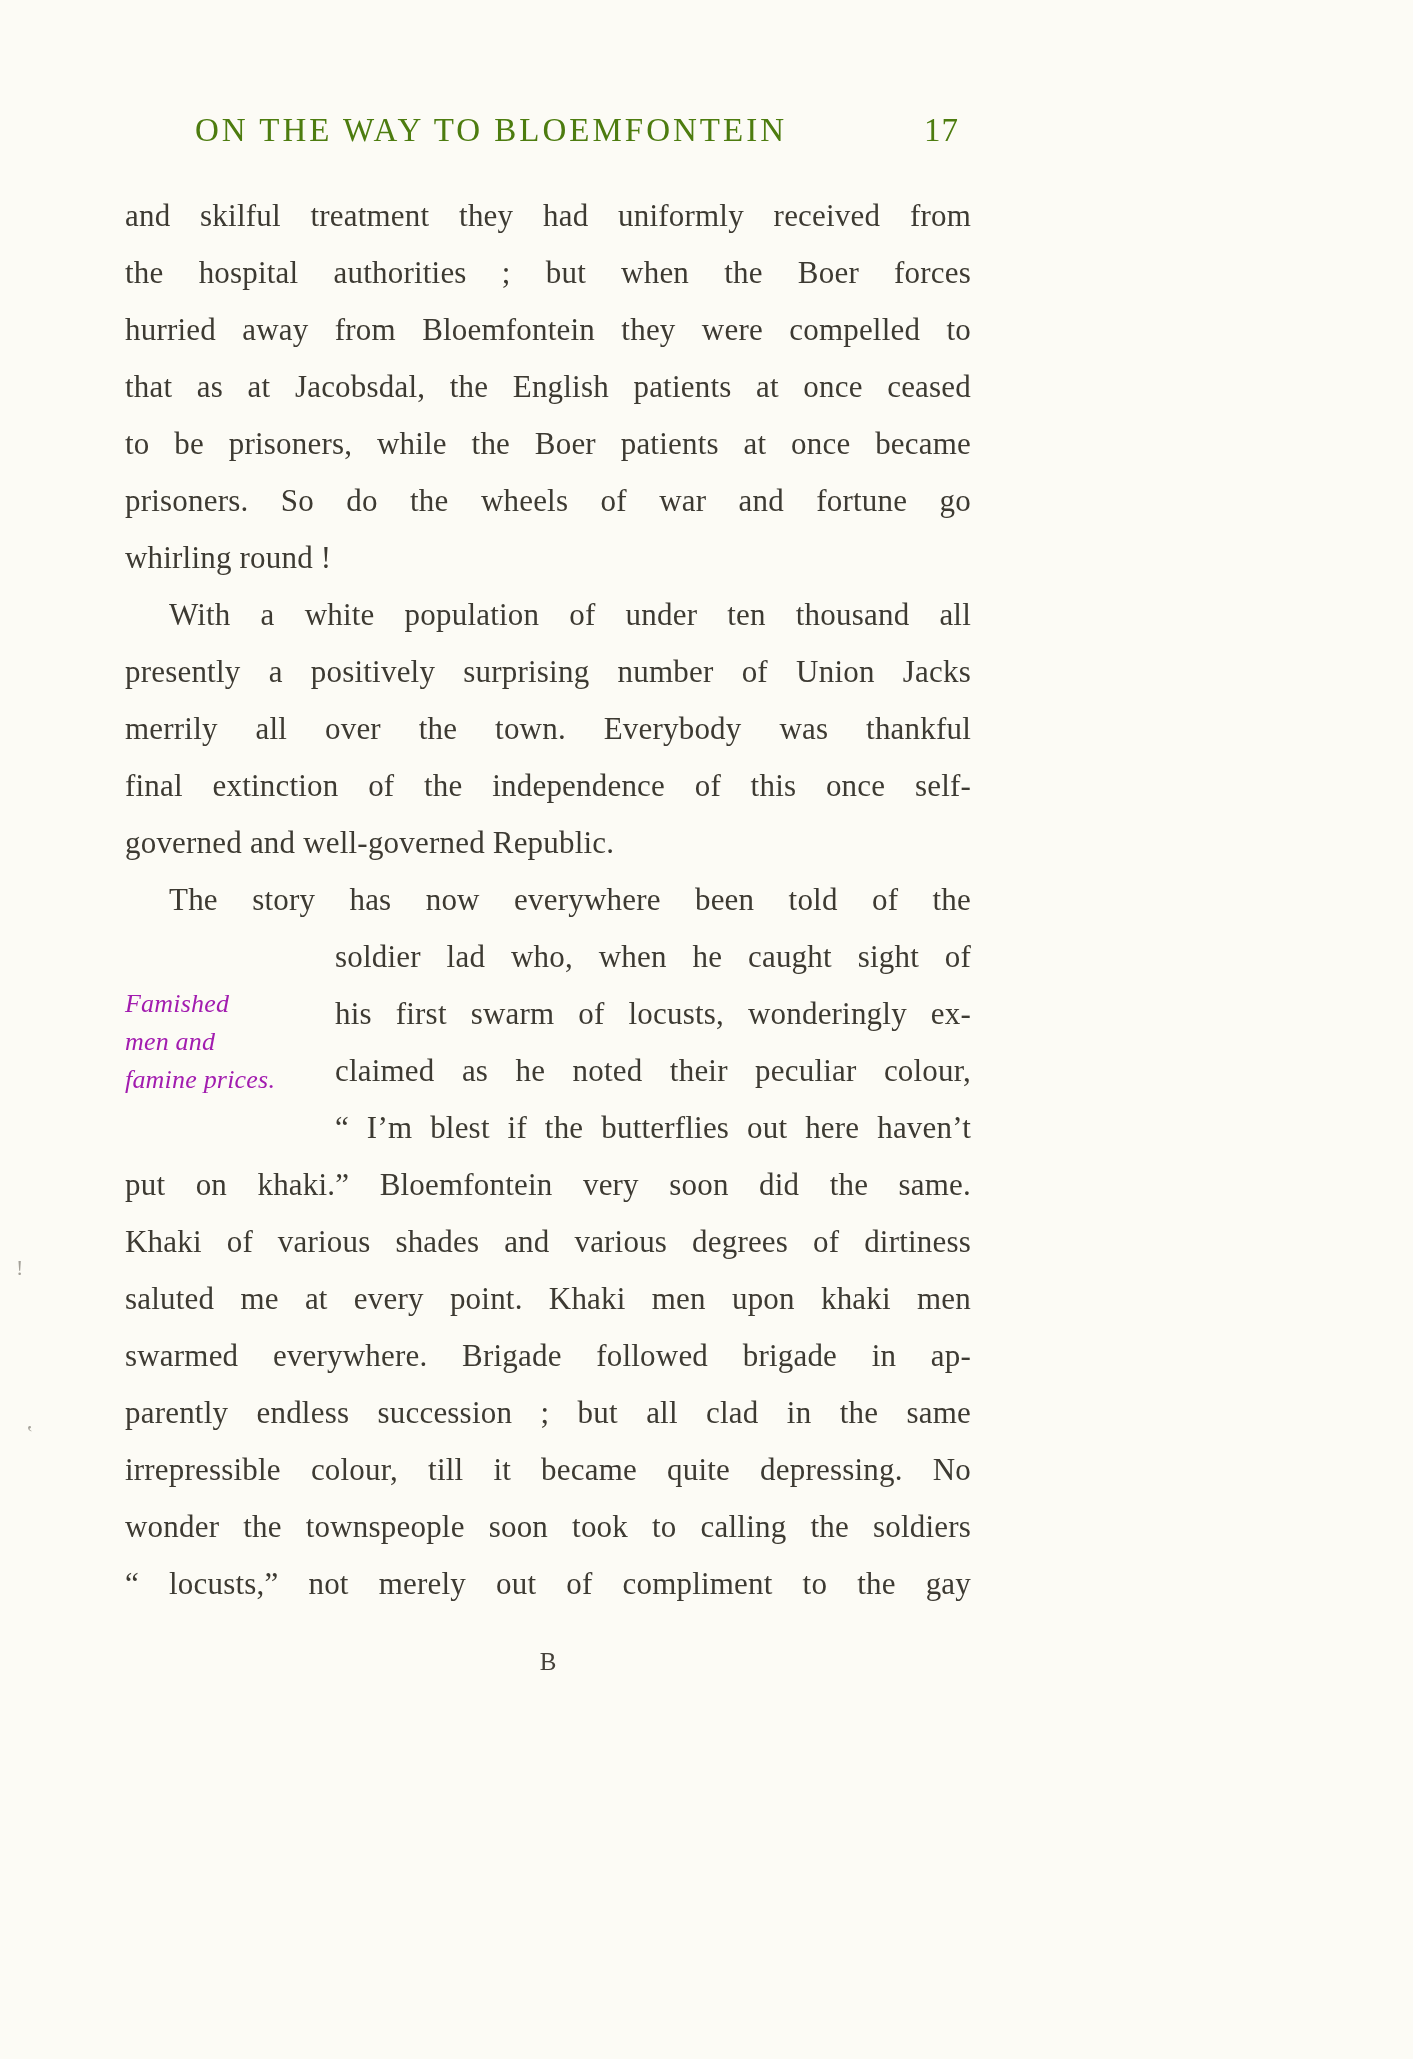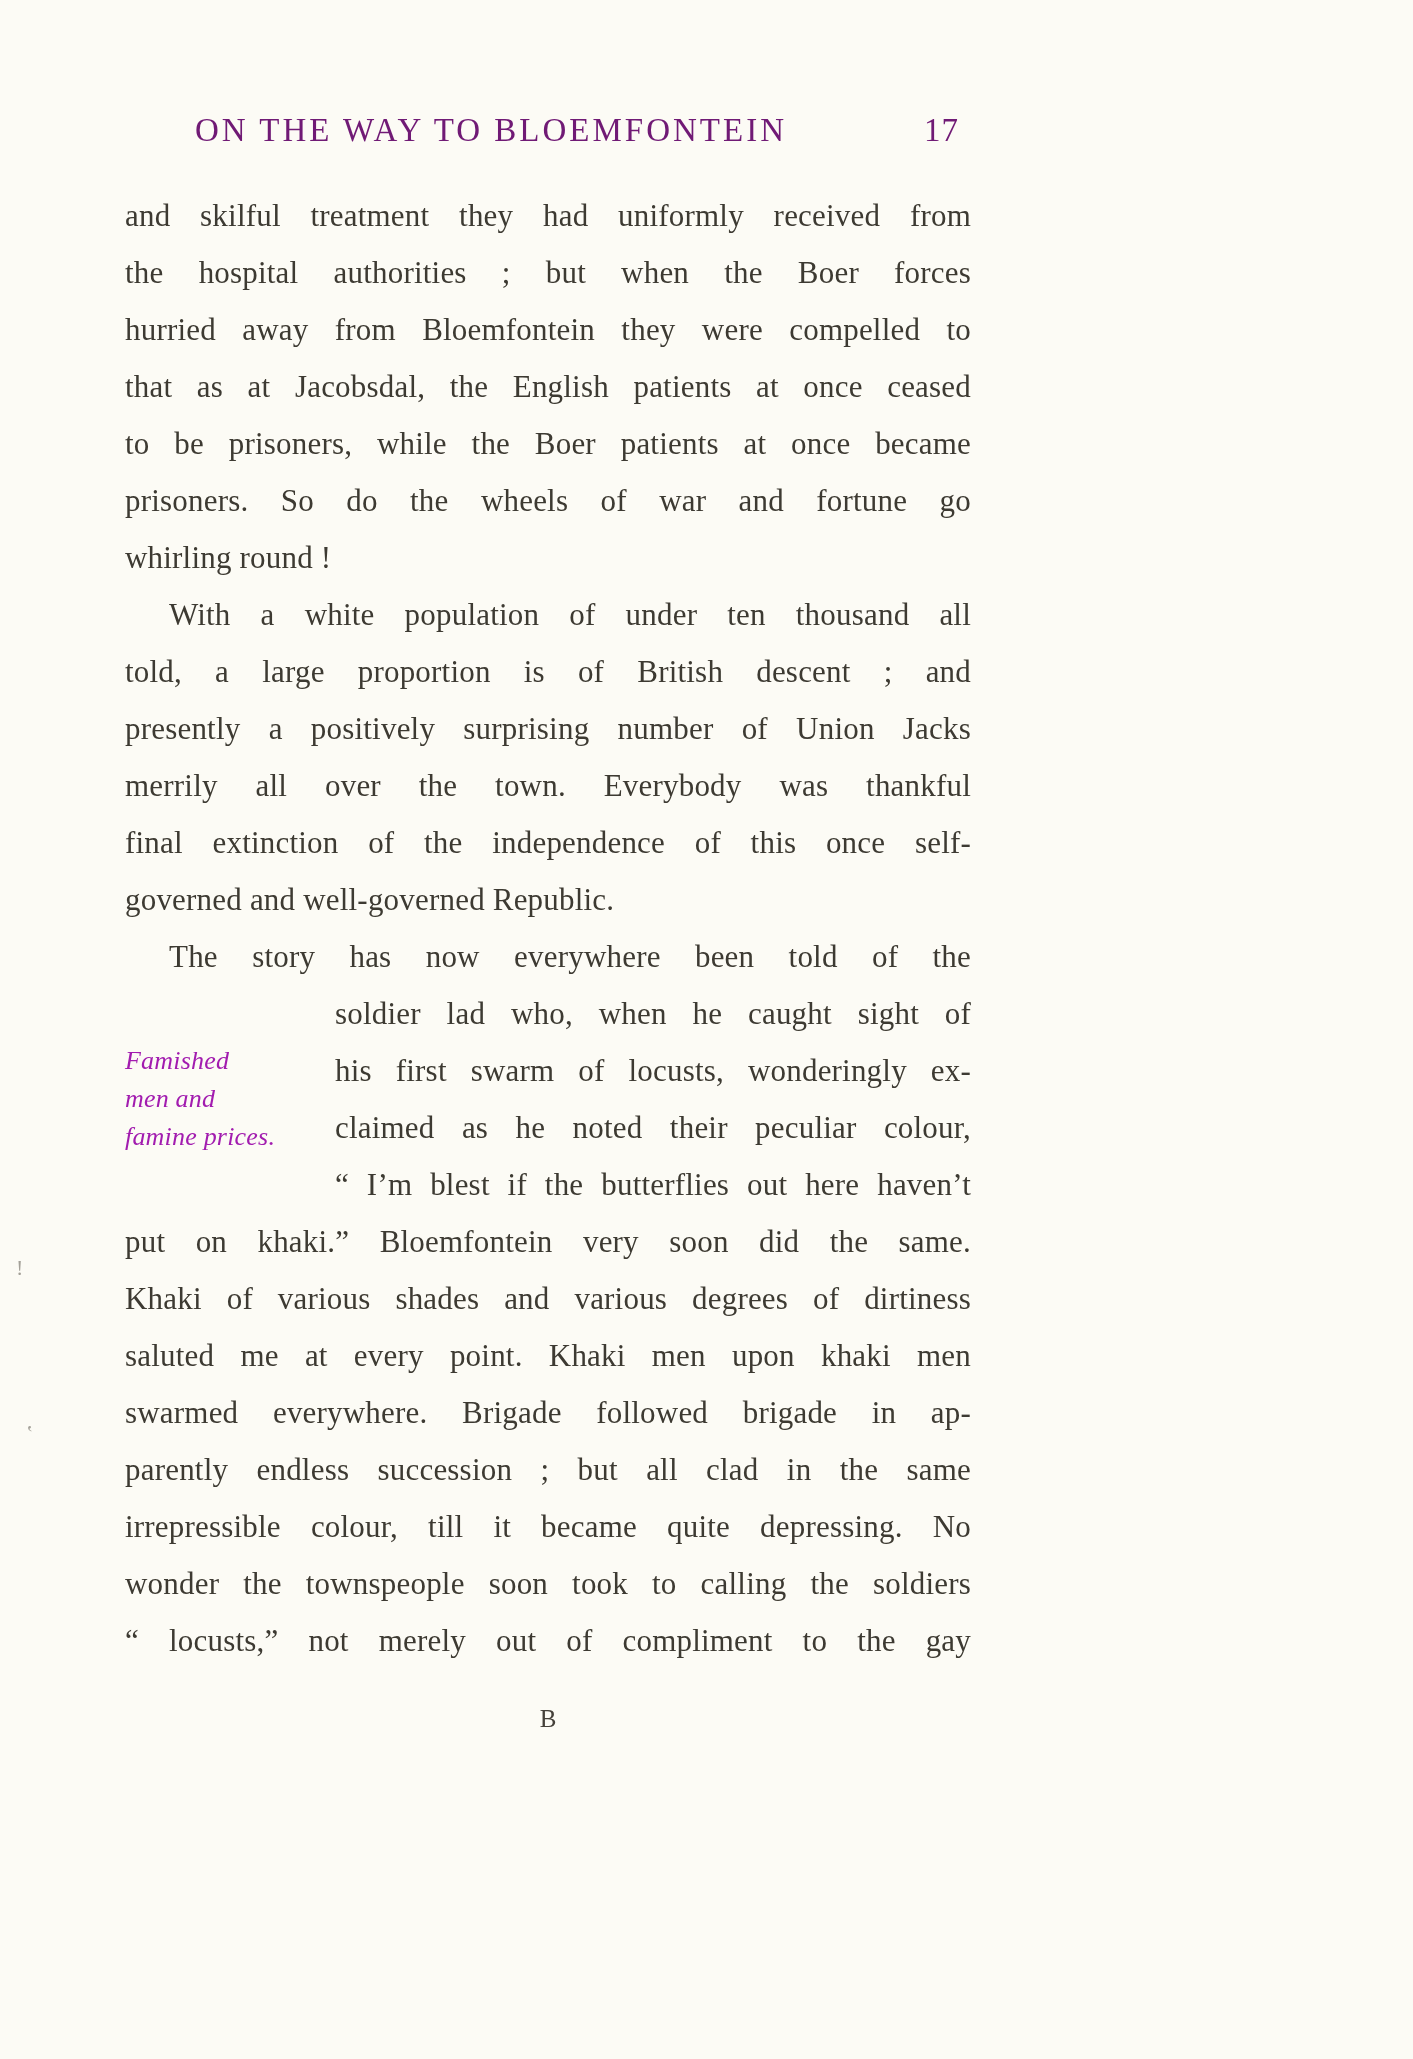--- a/index.html
+++ b/index.html
@@ -11,21 +11,21 @@
     font-family:"Liberation Serif","DejaVu Serif",serif;
     color:#3d3a32;
     overflow:hidden;
     margin:0 auto;
   }
   .text-col { position:absolute; left:125px; top:112px; width:846px; }
   .running-head {
     display:flex; justify-content:space-between; align-items:baseline;
     font-size:33px; letter-spacing:3px; white-space:nowrap;
     padding-left:70px; padding-right:12px;
-    color:#701a75; margin-bottom:38px;
+    color:#4d7c0f; margin-bottom:38px;
   }
   .running-head .pagenum { letter-spacing:1px; }
   .body-text { font-size:31px; line-height:57px; letter-spacing:0.2px; }
   .line { text-align:justify; text-align-last:justify; }
   .end-left .line.last { text-align-last:left; }
   .indent-first .line:first-child { text-indent:44px; }
   .intro-line { text-indent:44px; }
   .note-row { display:flex; }
   .sidenote {
     flex:0 0 190px; width:190px;
@@ -65,21 +65,20 @@
           <div class="line">the hospital authorities ; but when the Boer forces</div>
           <div class="line">hurried away from Bloemfontein they were compelled to</div>
           <div class="line">that as at Jacobsdal, the English patients at once ceased</div>
           <div class="line">to be prisoners, while the Boer patients at once became</div>
           <div class="line">prisoners.  So do the wheels of war and fortune go</div>
           <div class="line last">whirling round !</div>
         </div>
 
       <div class="para end-left indent-first">
           <div class="line">With a white population of under ten thousand all</div>
-          <div class="line">told, a large proportion is of British descent ; and</div>
           <div class="line">presently a positively surprising number of Union Jacks</div>
           <div class="line">merrily all over the town.  Everybody was thankful</div>
           <div class="line">final extinction of the independence of this once self-</div>
           <div class="line last">governed and well-governed Republic.</div>
         </div>
 
       <div class="para">
         <div class="line intro-line">The story has now everywhere been told of the</div>
         <div class="note-row">
           <div class="sidenote">

